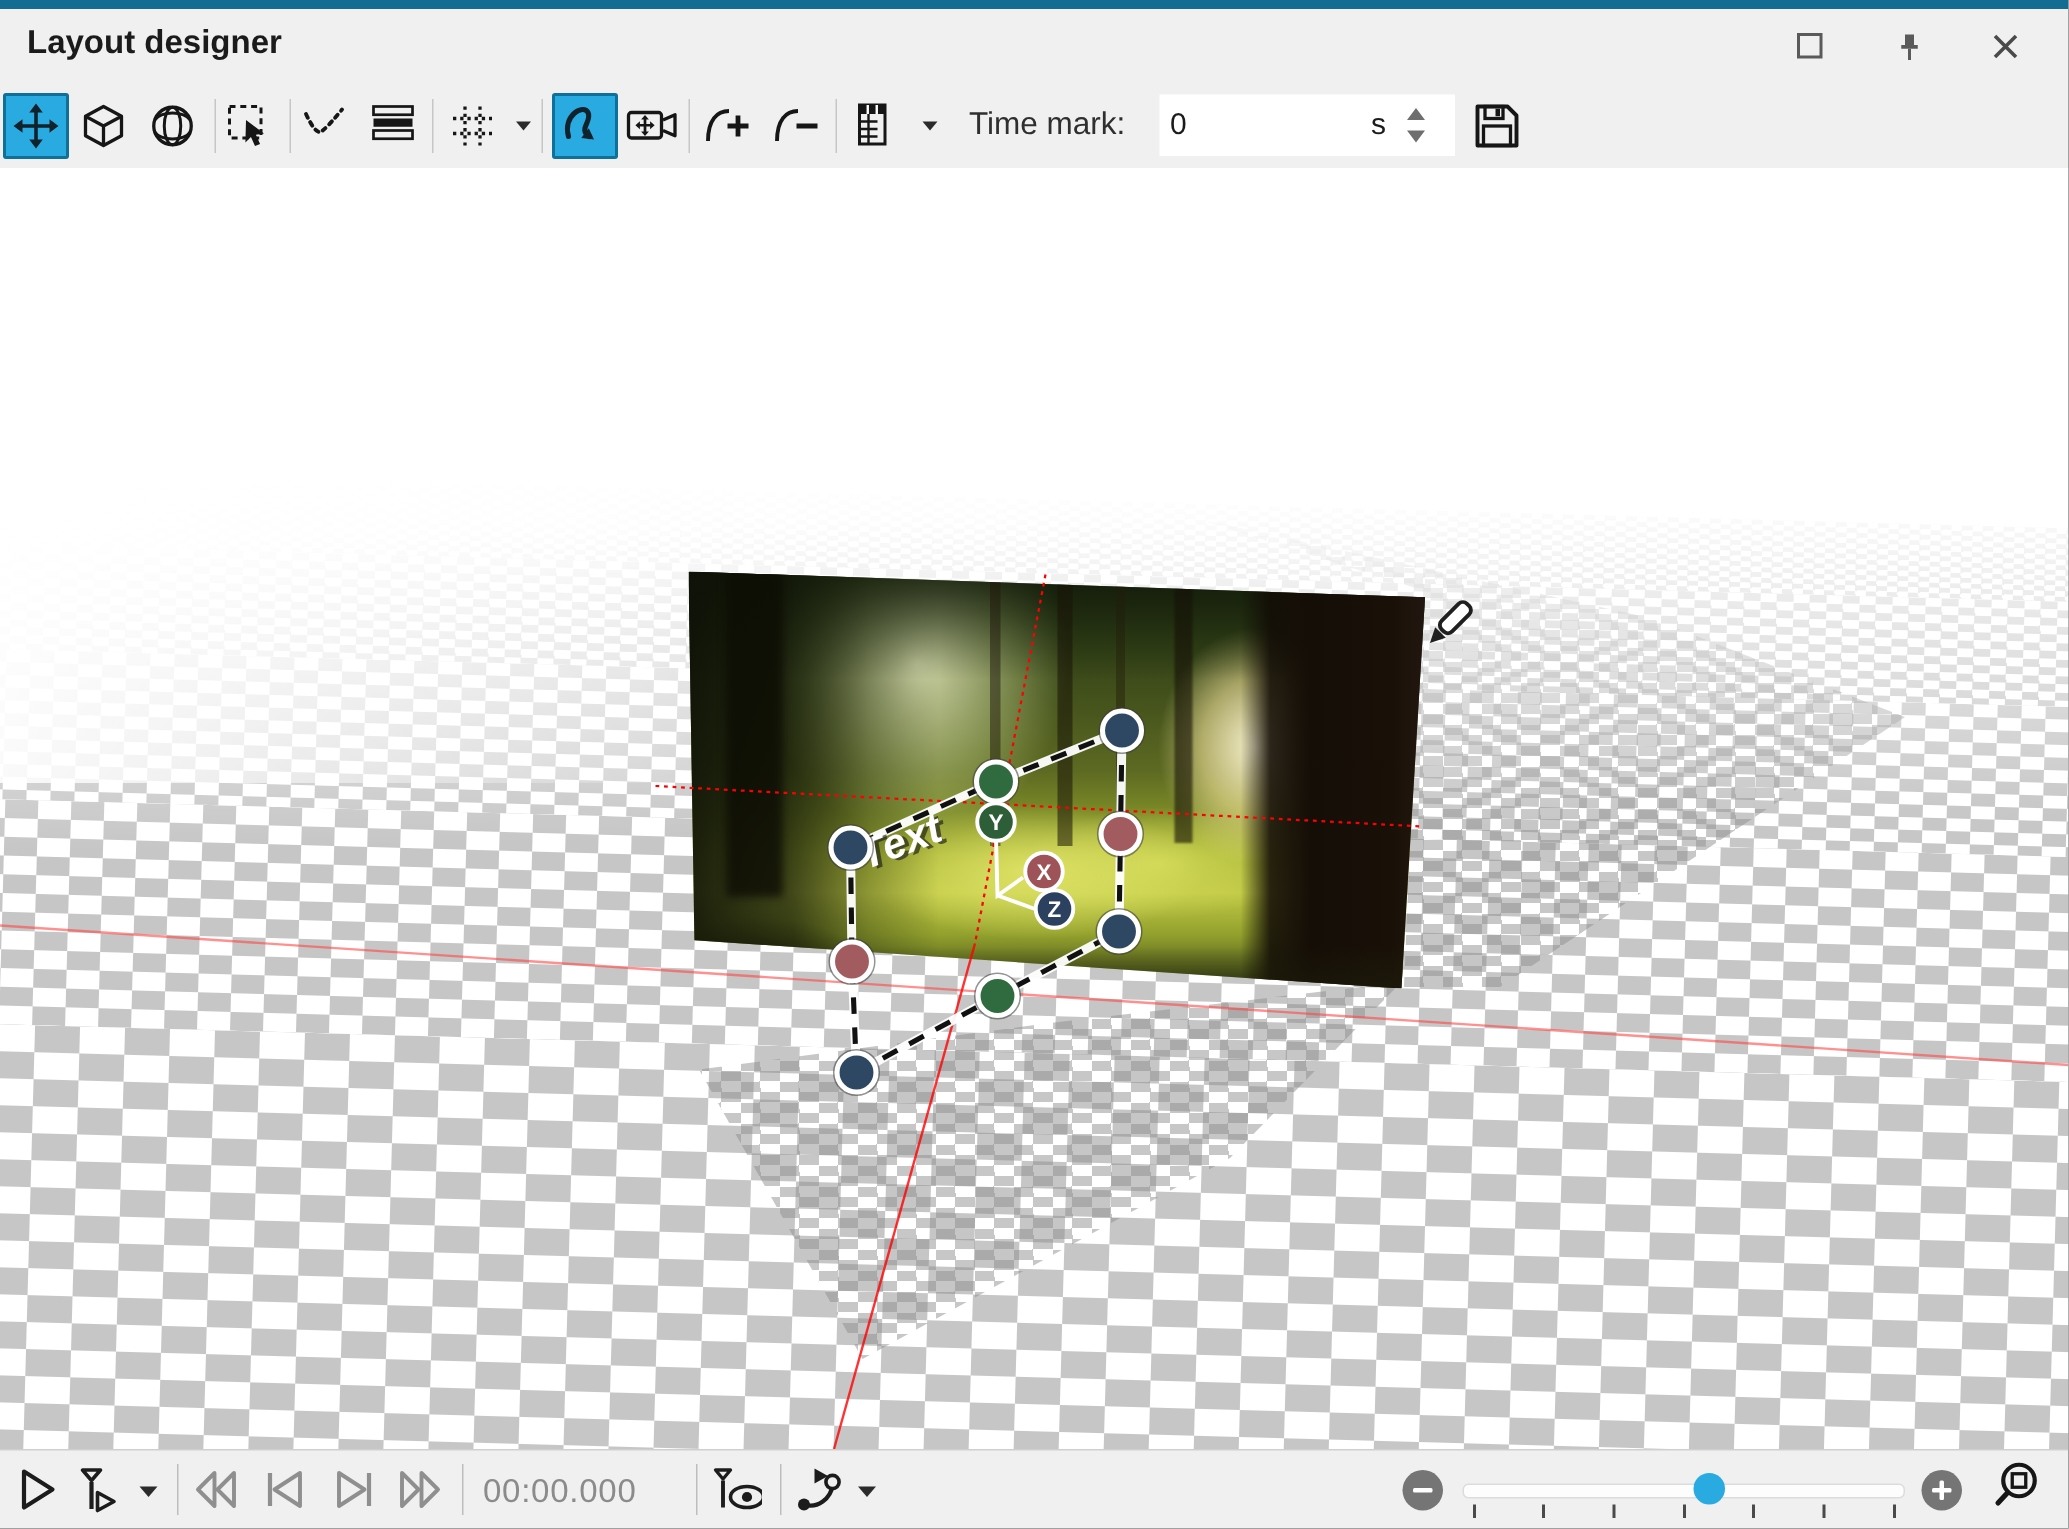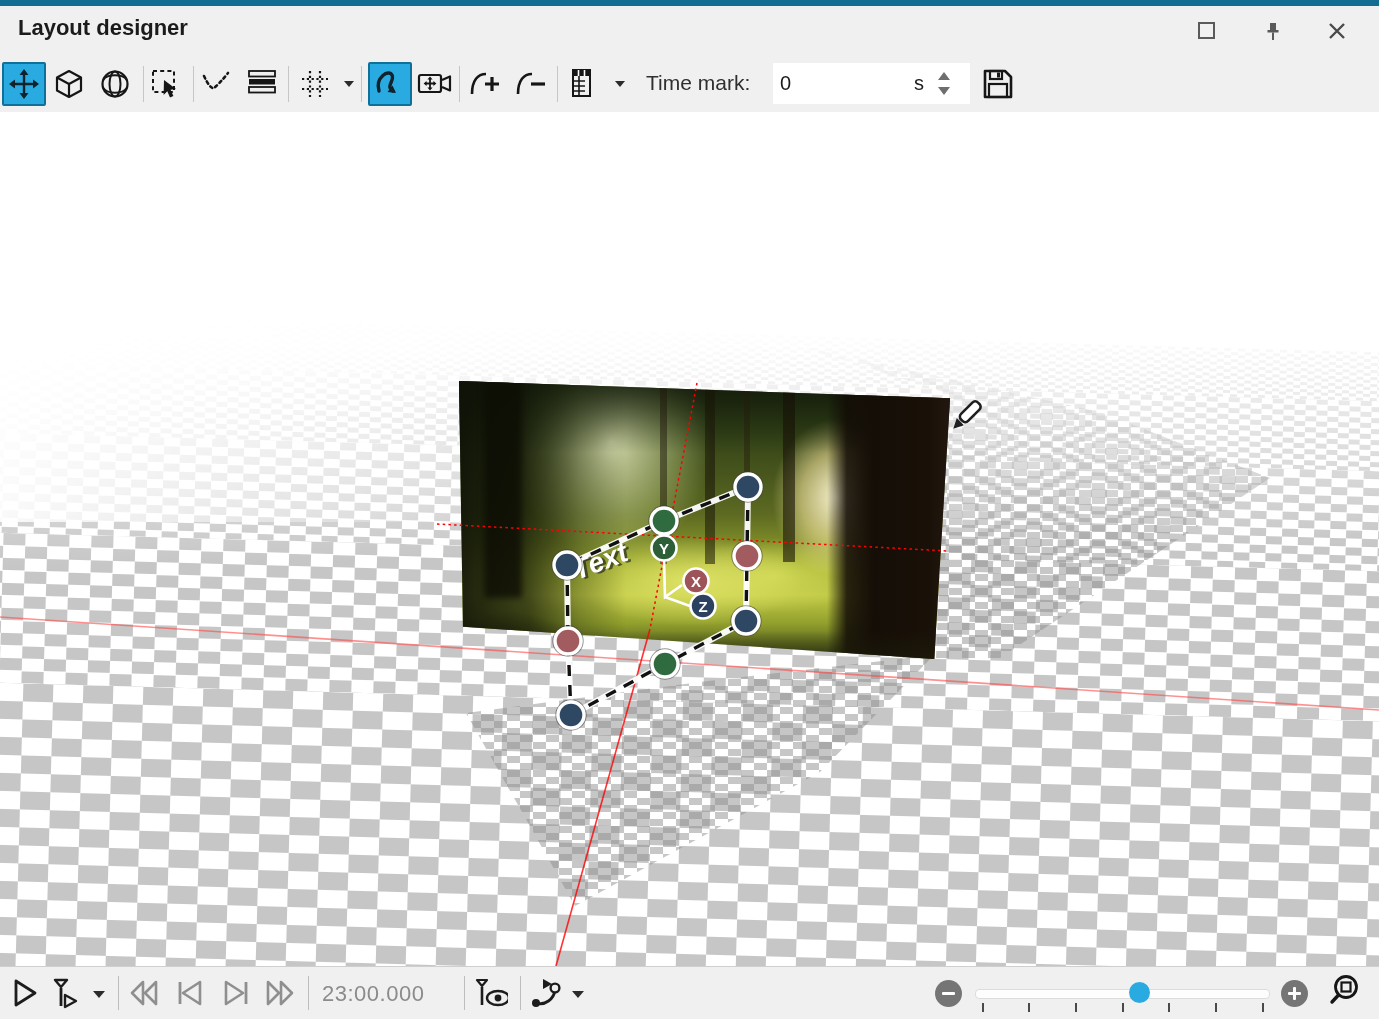--- a/index.html
+++ b/index.html
@@ -349,21 +349,21 @@
           <line x1="28" y1="6" x2="28" y2="28" stroke="#8f8f8f" stroke-width="2.8"></line>
         </svg>
     </div>
     <div class="bicon" style="left:262px">
       <svg width="36" height="34">
           <polygon points="6,6 17,17 6,28" fill="none" stroke="#8f8f8f" stroke-width="2.6" stroke-linejoin="round"></polygon>
           <polygon points="19,6 30,17 19,28" fill="none" stroke="#8f8f8f" stroke-width="2.6" stroke-linejoin="round"></polygon>
         </svg>
     </div>
     <div class="bsep" style="left:308px"></div>
-    <div class="timetext">23:00.000</div>
+    <div class="timetext">00:00.000</div>
     <div class="bsep" style="left:464px"></div>
     <div class="bicon" style="left:472px">
       <svg width="40" height="34">
         <path d="M5,4 H15 L10,10 Z" fill="none" stroke="#1c1c1c" stroke-width="2.2" stroke-linejoin="round"></path>
         <line x1="10" y1="11" x2="10" y2="29" stroke="#1c1c1c" stroke-width="2.6"></line>
         <ellipse cx="26" cy="22" rx="11" ry="7" fill="none" stroke="#1c1c1c" stroke-width="2.4"></ellipse>
         <circle cx="26" cy="22" r="3.4" fill="#1c1c1c"></circle>
       </svg>
     </div>
     <div class="bsep" style="left:520px"></div>

